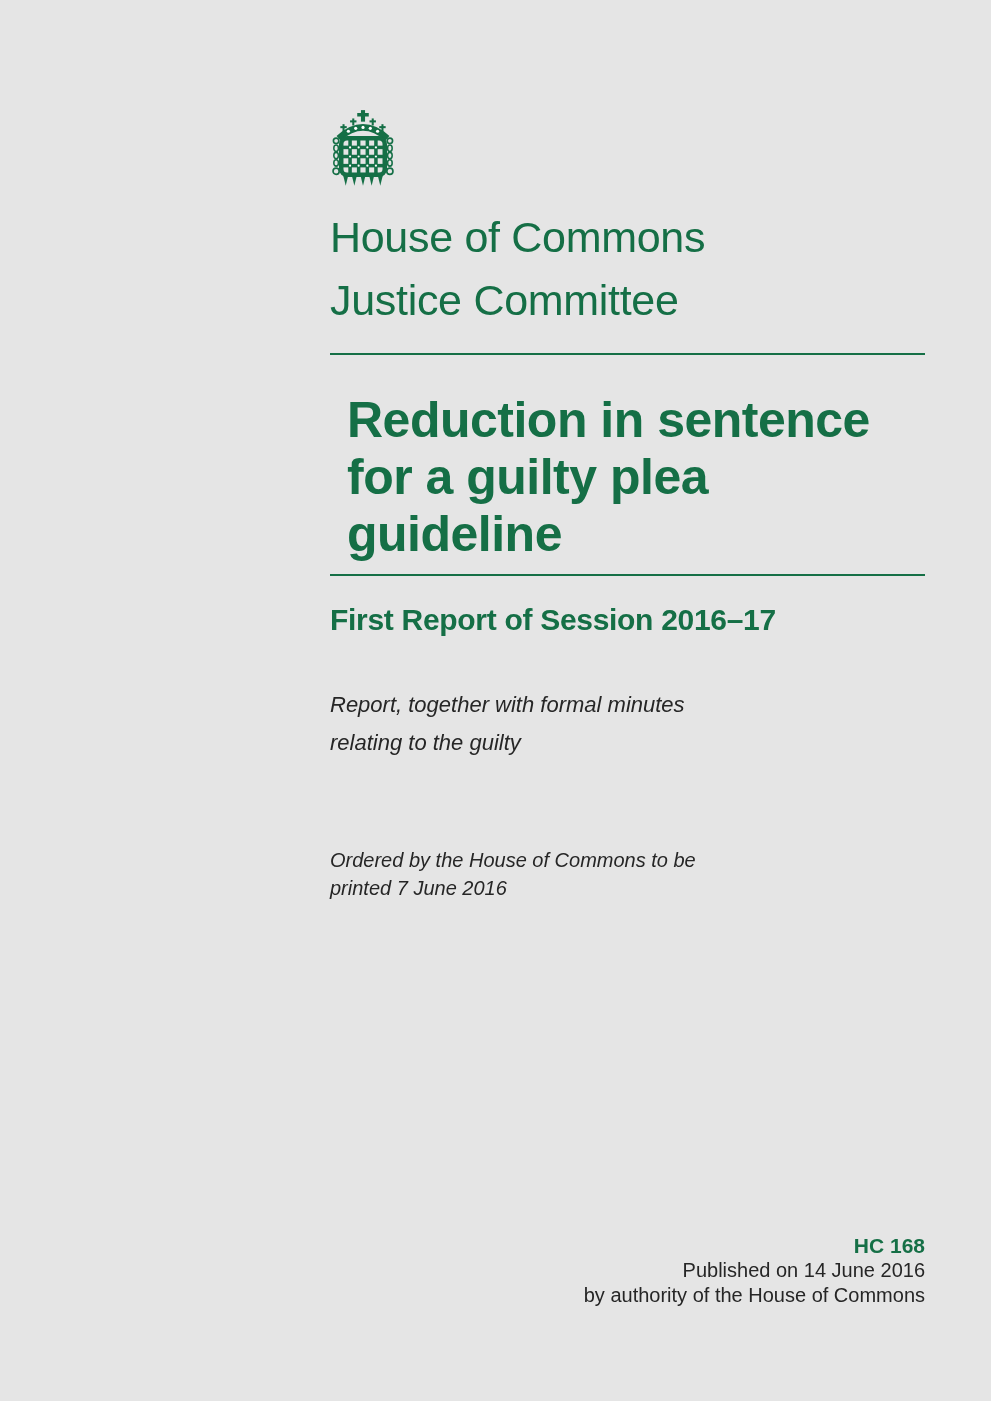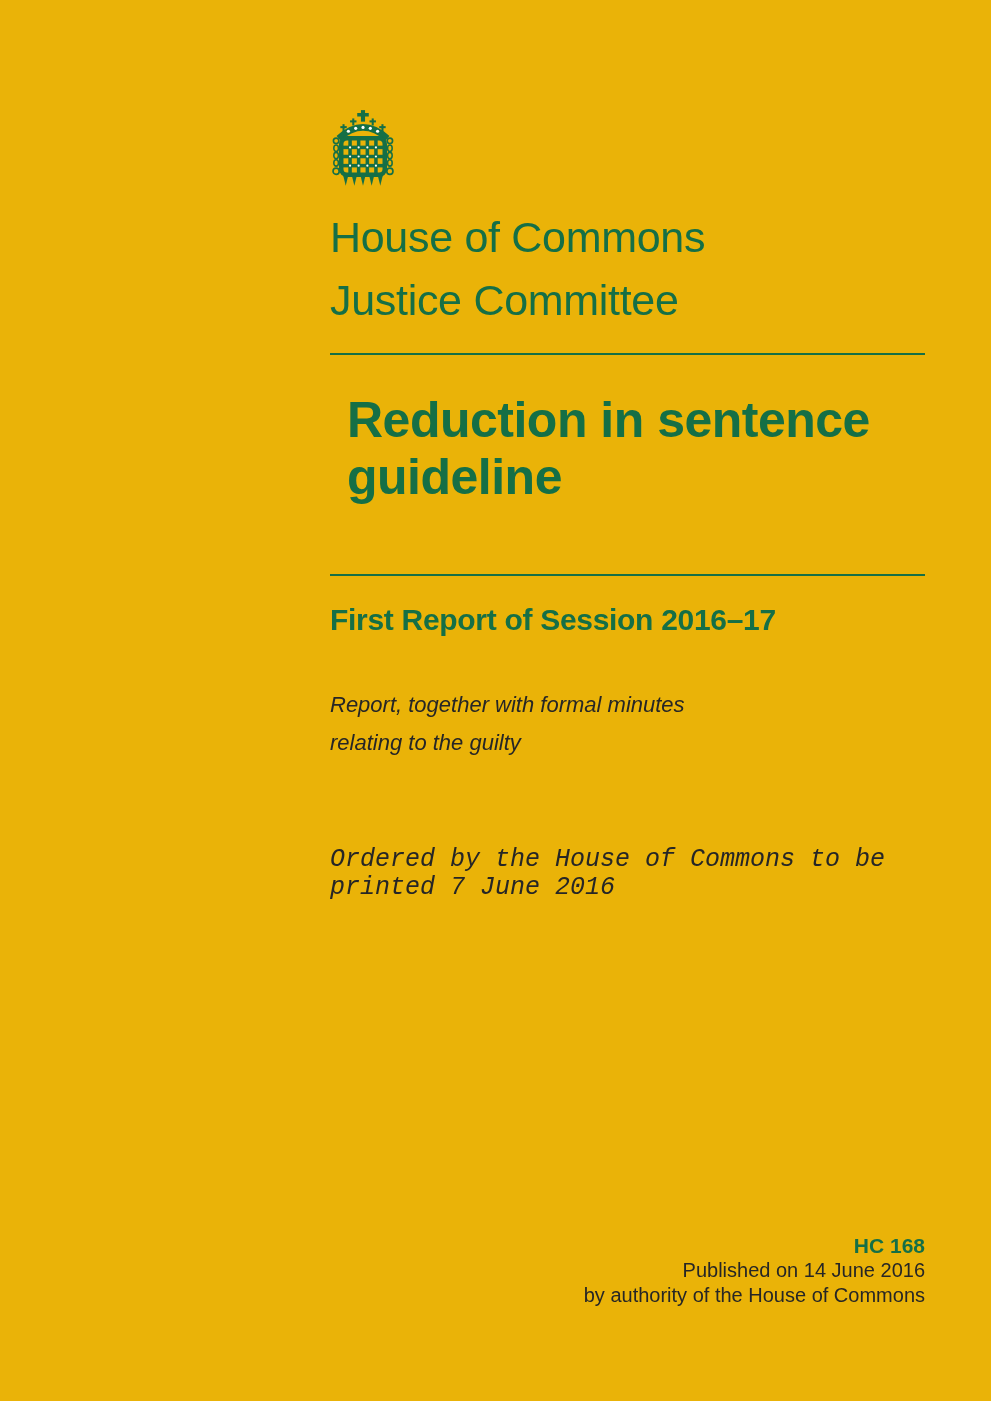--- a/index.html
+++ b/index.html
@@ -9,21 +9,21 @@
   * { box-sizing: border-box; }
   html, body { margin: 0; padding: 0; }
   body {
     width: 991px;
     height: 1401px;
     background: #ffffff;
     position: relative;
     font-family: "Liberation Sans", sans-serif;
     overflow: hidden;
   }
-  .page { position: absolute; inset: 0; background: #eab308; }
+  .page { position: absolute; inset: 0; background: #e5e5e5; }
 
   .logo {
     position: absolute;
     left: 331px;
     top: 109px;
     width: 64px;
     height: 88px;
   }
 
   .org {
@@ -81,26 +81,25 @@
     font-style: italic;
     color: var(--ink);
     line-height: 38px;
     white-space: nowrap;
   }
 
   .ordered {
     position: absolute;
     left: 330px;
     top: 846px;
-    font-size: 25px;
+    font-size: 20px;
     font-style: italic;
     color: var(--ink);
     line-height: 28px;
     white-space: nowrap;
-    font-family: Liberation Mono, monospace;
   }
 
   .footer {
     position: absolute;
     right: 66px;
     top: 1233px;
     text-align: right;
     font-size: 20px;
     color: var(--ink);
     line-height: 25px;
@@ -197,20 +196,21 @@
 
   <div class="org">
     <div>House of Commons</div>
     <div>Justice Committee</div>
   </div>
 
   <div class="rule rule-top"></div>
 
   <h1 class="title">
     <span>Reduction in sentence</span>
+    <span>for a guilty plea</span>
     <span>guideline</span>
   </h1>
 
   <div class="rule rule-bottom"></div>
 
   <div class="session">First Report of Session 2016–17</div>
 
   <div class="desc">
     <div>Report, together with formal minutes</div>
     <div>relating to the guilty</div>

